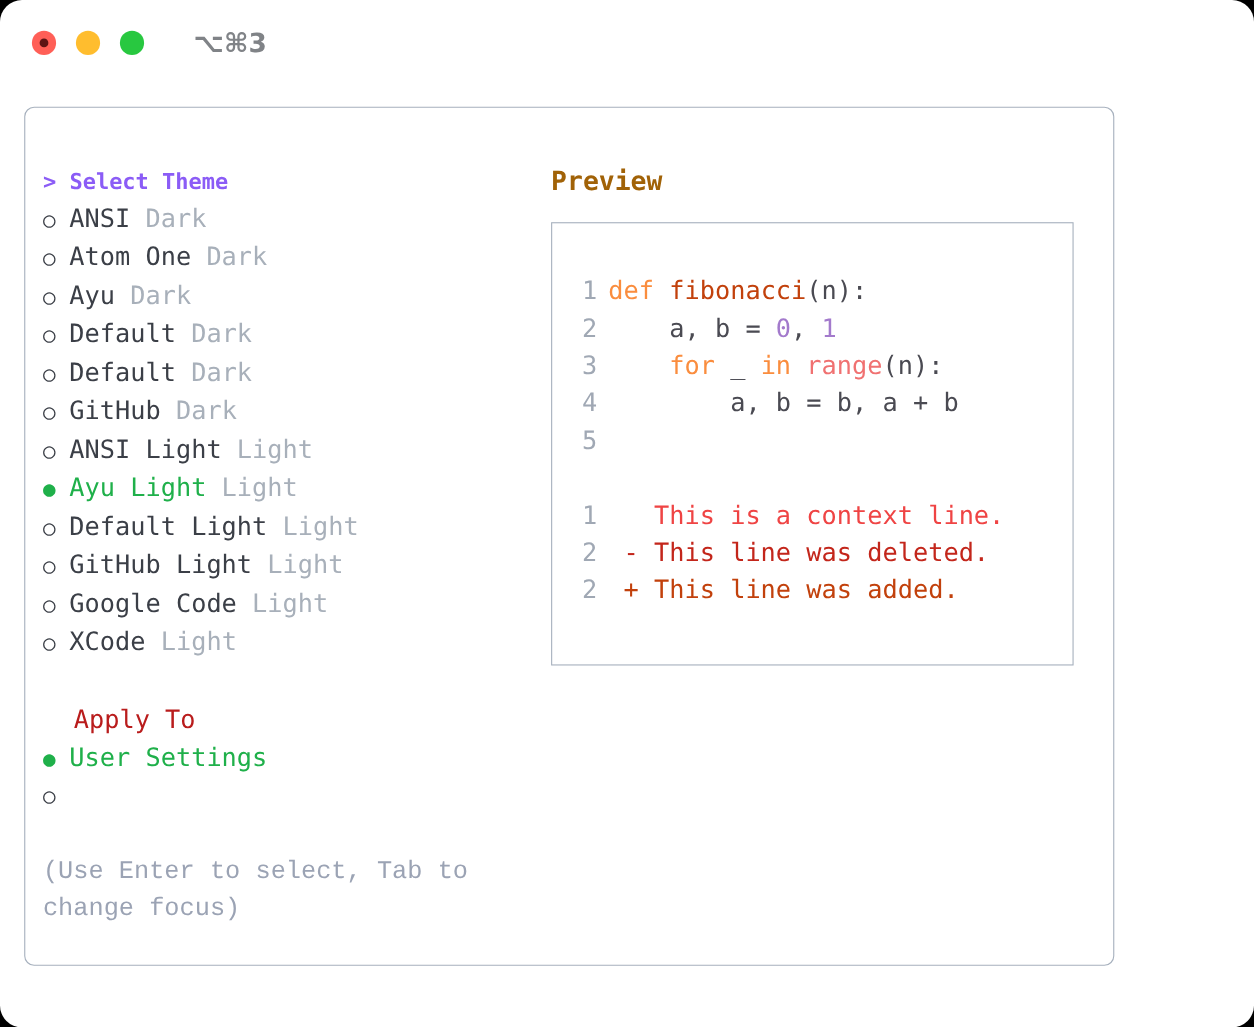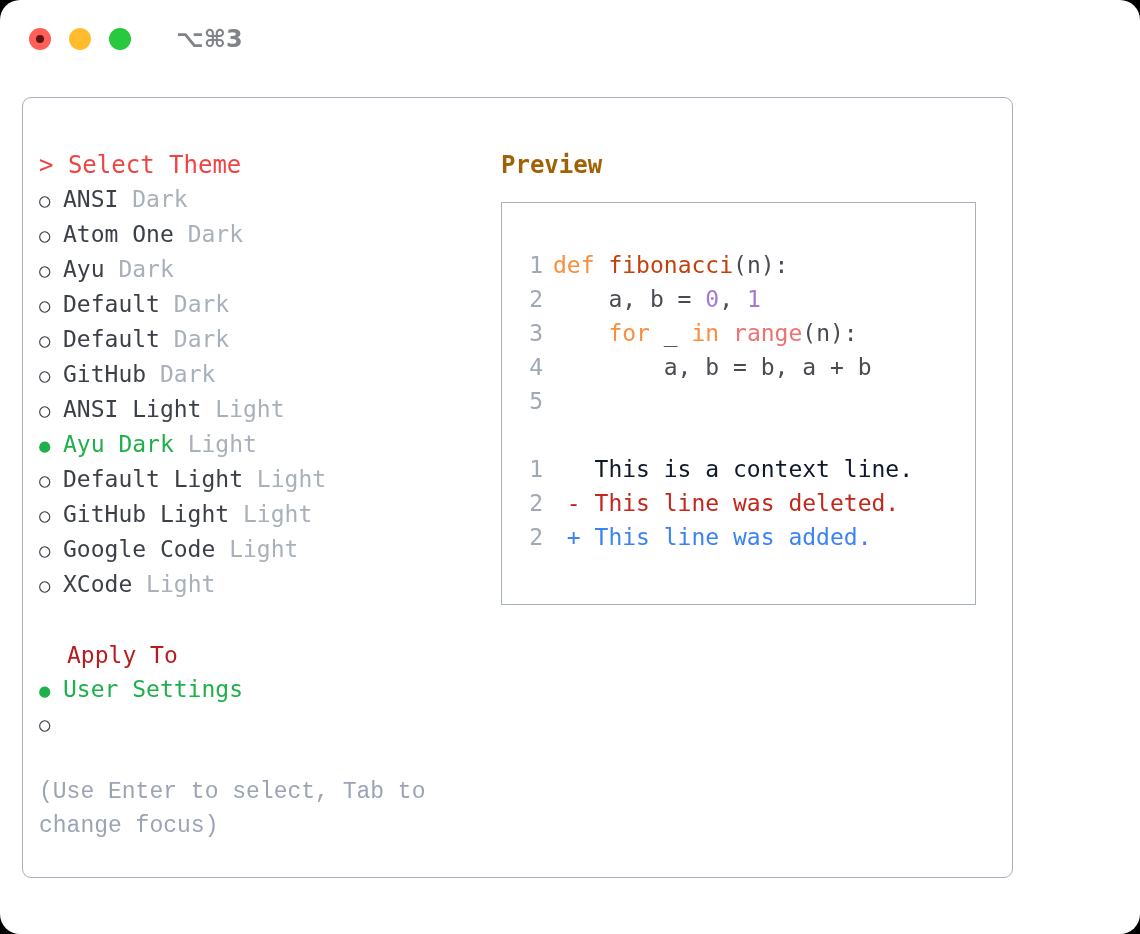--- a/index.html
+++ b/index.html
@@ -87,23 +87,23 @@
   }
 
   
   .left-col {
     position: absolute;
     left: 16px;
     top: 50px;
     width: 450px;
   }
   .section-title {
-    font-size: 24px;
-    font-weight: normal;
-    color: #ef4444;
+    font-size: 20px;
+    font-weight: bold;
+    color: #8b5cf6;
     line-height: 34px;
     white-space: pre;
   }
   .opt-list { margin-top: 0; }
   .opt {
     display: flex;
     align-items: baseline;
     font-size: 23px;
     line-height: 34px;
     white-space: pre;
@@ -181,23 +181,23 @@
     margin-right: 10px;
   }
   .code-text { color: #4a4a52; }
   .tok-kw   { color: #fa8d3e; }
   .tok-fn   { color: #c2410c; }
   .tok-num  { color: #a37acc; }
   .tok-bi   { color: #f07171; }
   .tok-pl   { color: #4a4a52; }
 
   .diff-gap { height: 34px; }
-  .diff-ctx { color: #0f172a; }
+  .diff-ctx { color: #ef4444; }
   .diff-del { color: #c3261b; }
-  .diff-add { color: #3b82f6; }
+  .diff-add { color: #c2410c; }
 </style>
 </head>
 <body>
 
 <div class="window">
 
   <div class="titlebar">
     <div class="dots">
       <div class="dot red"></div>
       <div class="dot yellow"></div>
@@ -213,21 +213,21 @@
         <div class="section-title">&gt; Select Theme</div>
 
         <div class="opt-list" id="theme-options">
             <div class="opt"><span class="marker">○</span><span class="name">ANSI</span><span class="kind"> Dark</span></div>
             <div class="opt"><span class="marker">○</span><span class="name">Atom One</span><span class="kind"> Dark</span></div>
             <div class="opt"><span class="marker">○</span><span class="name">Ayu</span><span class="kind"> Dark</span></div>
             <div class="opt"><span class="marker">○</span><span class="name">Default</span><span class="kind"> Dark</span></div>
             <div class="opt"><span class="marker">○</span><span class="name">Default</span><span class="kind"> Dark</span></div>
             <div class="opt"><span class="marker">○</span><span class="name">GitHub</span><span class="kind"> Dark</span></div>
             <div class="opt"><span class="marker">○</span><span class="name">ANSI Light</span><span class="kind"> Light</span></div>
-            <div class="opt selected"><span class="marker">●</span><span class="name">Ayu Dark</span><span class="kind"> Light</span></div>
+            <div class="opt selected"><span class="marker">●</span><span class="name">Ayu Light</span><span class="kind"> Light</span></div>
             <div class="opt"><span class="marker">○</span><span class="name">Default Light</span><span class="kind"> Light</span></div>
             <div class="opt"><span class="marker">○</span><span class="name">GitHub Light</span><span class="kind"> Light</span></div>
             <div class="opt"><span class="marker">○</span><span class="name">Google Code</span><span class="kind"> Light</span></div>
             <div class="opt"><span class="marker">○</span><span class="name">XCode</span><span class="kind"> Light</span></div>
           </div>
 
         <div class="apply-block">
           <div class="apply-title">Apply To</div>
           <div id="apply-options">
               <div class="opt selected"><span class="marker">●</span><span class="name">User Settings</span></div>

